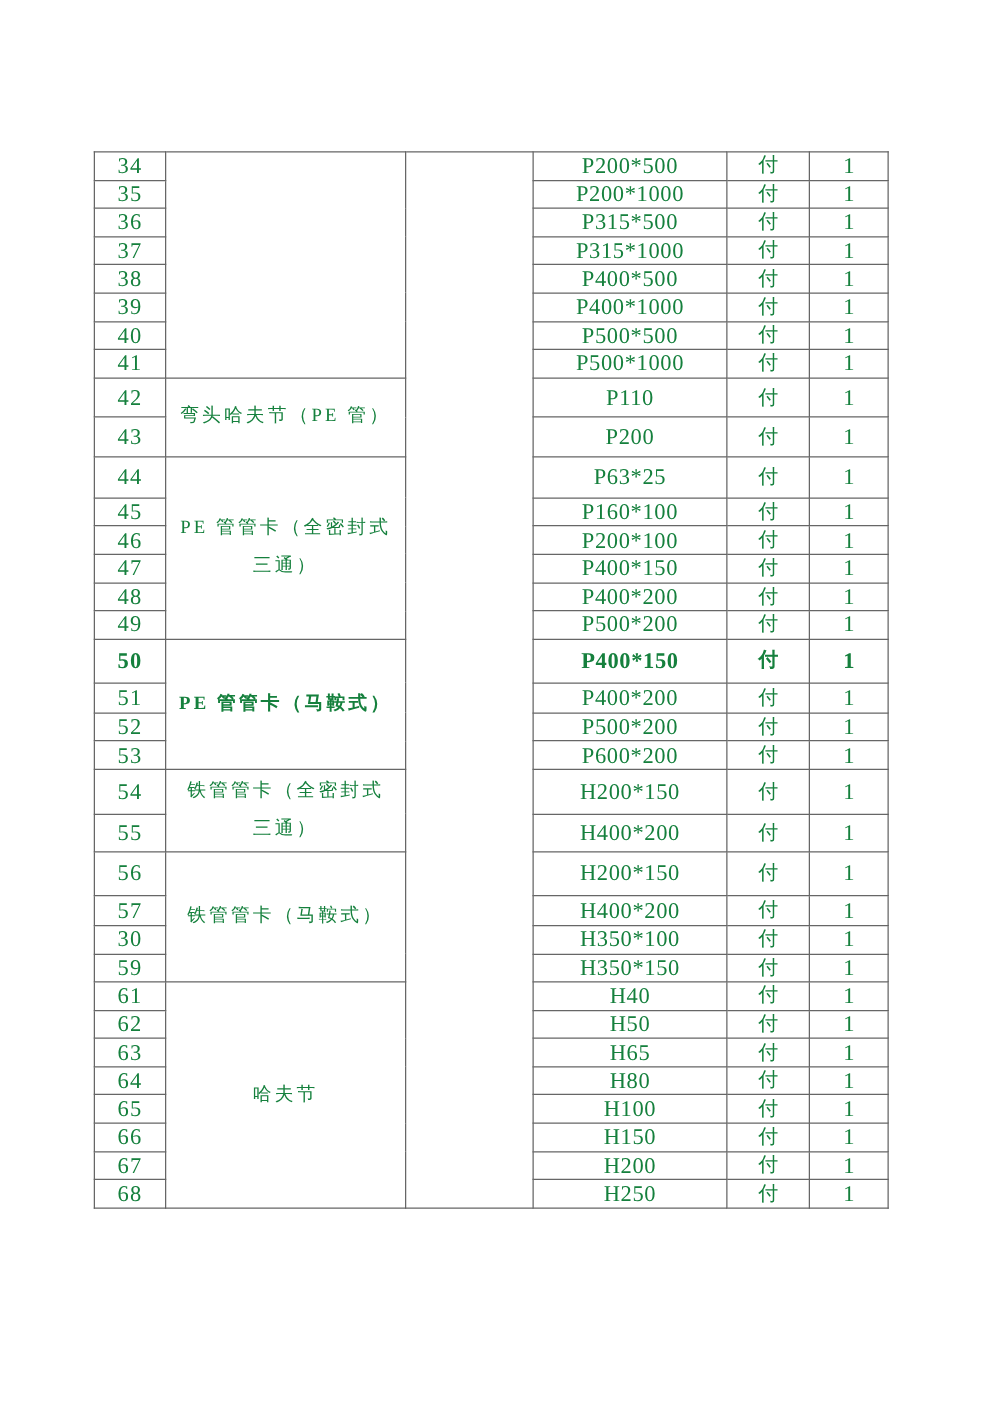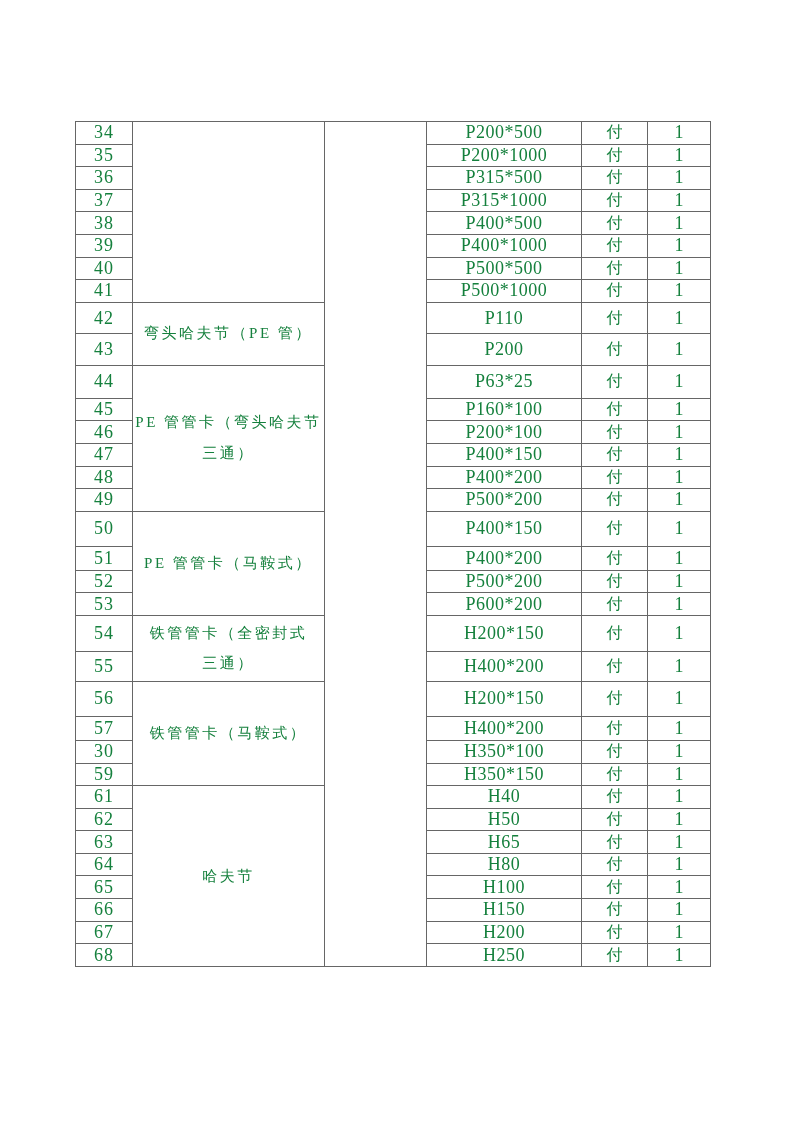--- a/index.html
+++ b/index.html
@@ -107,21 +107,21 @@
           <td class="cell-qty">1</td>
         </tr>
         <tr style="height: 31.5px;">
           <td class="cell-num">43</td>
           <td class="cell-spec">P200</td>
           <td class="cell-unit">付</td>
           <td class="cell-qty">1</td>
         </tr>
         <tr style="height: 33px;">
           <td class="cell-num">44</td>
-          <td class="cell-name" rowspan="6">PE 管管卡（弯头哈夫节
+          <td class="cell-name" rowspan="6">PE 管管卡（全密封式
 三通）</td>
           <td class="cell-spec">P63*25</td>
           <td class="cell-unit">付</td>
           <td class="cell-qty">1</td>
         </tr>
         <tr style="height: 22.6px;">
           <td class="cell-num">45</td>
           <td class="cell-spec">P160*100</td>
           <td class="cell-unit">付</td>
           <td class="cell-qty">1</td>
@@ -143,21 +143,21 @@
           <td class="cell-spec">P400*200</td>
           <td class="cell-unit">付</td>
           <td class="cell-qty">1</td>
         </tr>
         <tr style="height: 22.6px;">
           <td class="cell-num">49</td>
           <td class="cell-spec">P500*200</td>
           <td class="cell-unit">付</td>
           <td class="cell-qty">1</td>
         </tr>
-        <tr style="height: 35px;">
+        <tr style="height: 35px; font-weight: bold;">
           <td class="cell-num">50</td>
           <td class="cell-name" rowspan="4">PE 管管卡（马鞍式）</td>
           <td class="cell-spec">P400*150</td>
           <td class="cell-unit">付</td>
           <td class="cell-qty">1</td>
         </tr>
         <tr style="height: 24px;">
           <td class="cell-num">51</td>
           <td class="cell-spec">P400*200</td>
           <td class="cell-unit">付</td>

